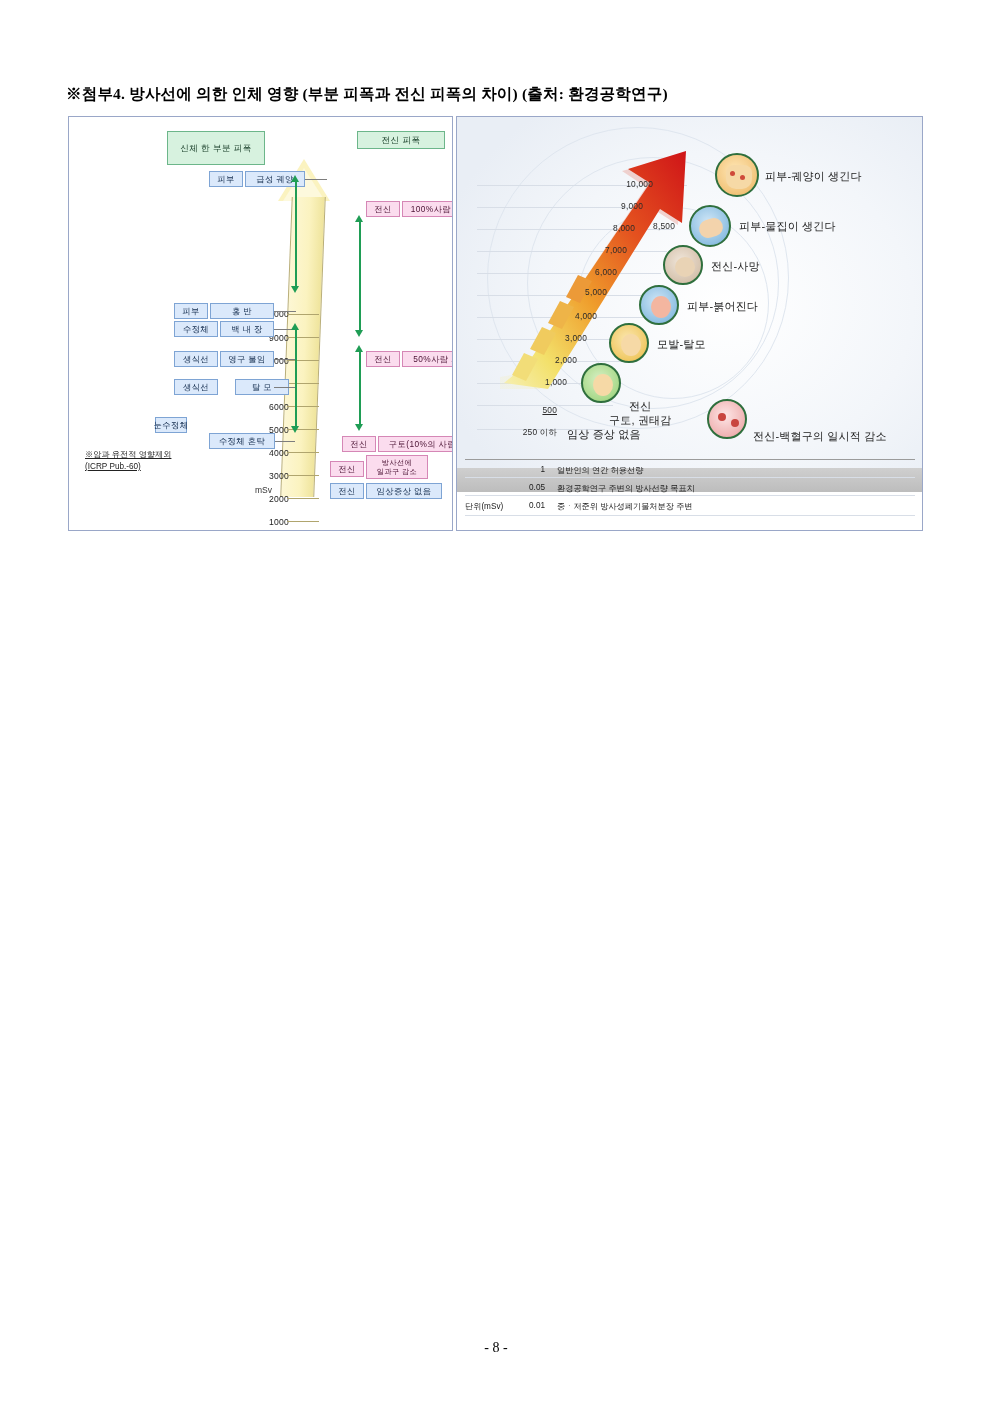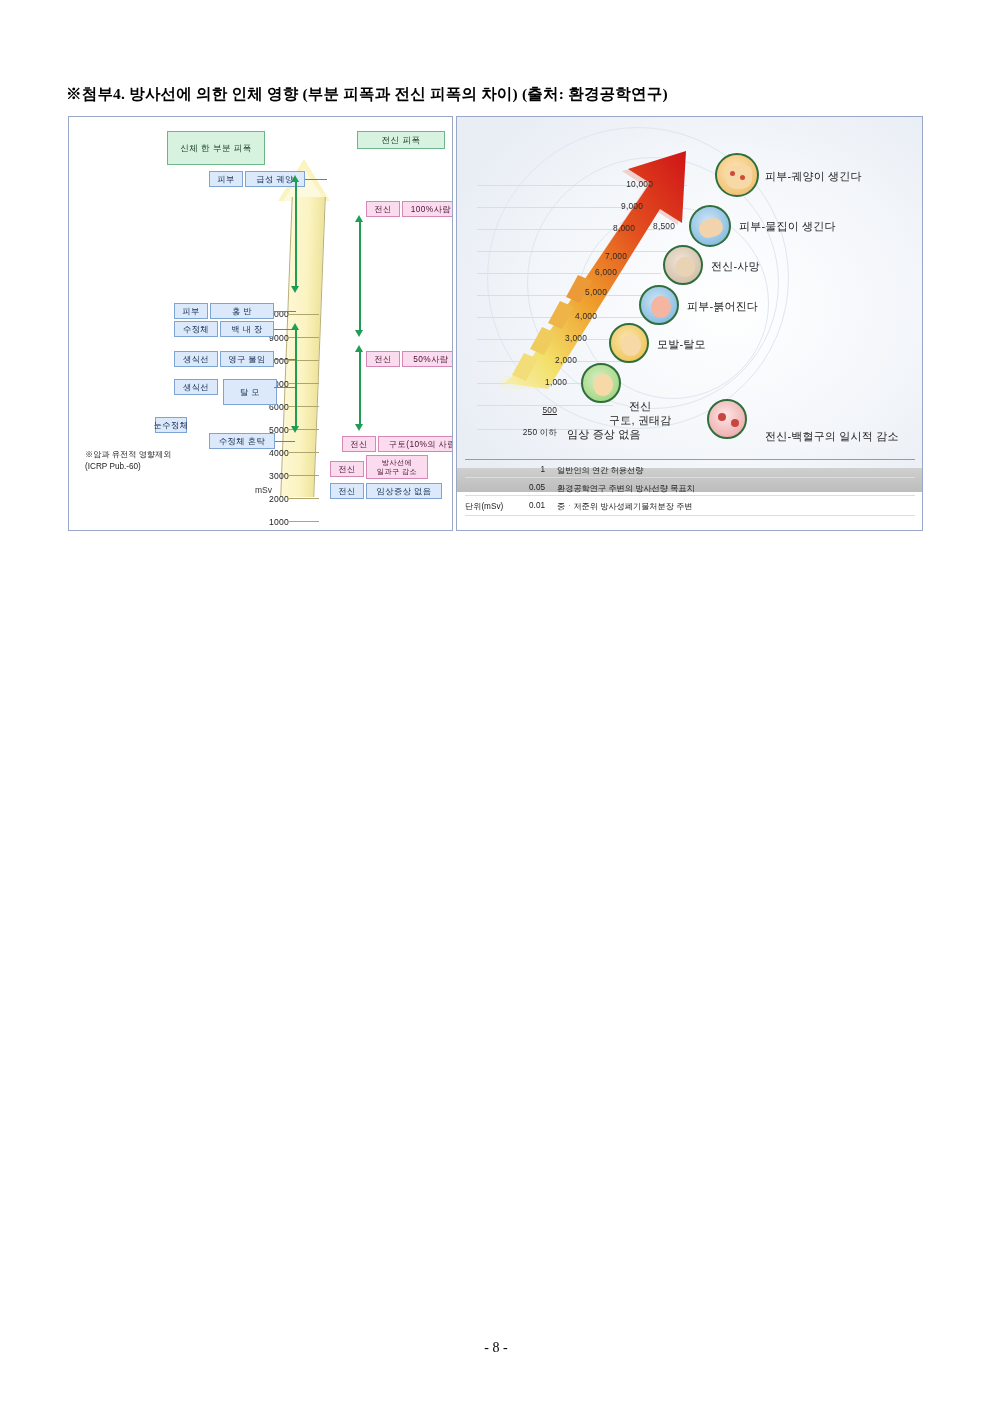--- a/index.html
+++ b/index.html
@@ -311,21 +311,21 @@
     <div class="tag tag-blue" style="left:105px; top:186px; width:34px; height:16px;">피부</div>
     <div class="tag tag-blue" style="left:141px; top:186px; width:64px; height:16px;">홍      반</div>
 
     <div class="tag tag-blue" style="left:105px; top:204px; width:44px; height:16px;">수정체</div>
     <div class="tag tag-blue" style="left:151px; top:204px; width:54px; height:16px;">백 내 장</div>
 
     <div class="tag tag-blue" style="left:105px; top:234px; width:44px; height:16px;">생식선</div>
     <div class="tag tag-blue" style="left:151px; top:234px; width:54px; height:16px;">영구 불임</div>
 
     <div class="tag tag-blue" style="left:105px; top:262px; width:44px; height:16px;">생식선</div>
-    <div class="tag tag-blue" style="left:154px; top:262px; width:54px; height:26px;">탈      모</div>
+    <div class="tag tag-blue" style="left:166px; top:262px; width:54px; height:16px;">탈      모</div>
 
     <div class="tag tag-blue" style="left:86px;  top:300px; width:32px; height:16px;">눈수정체</div>
     <div class="tag tag-blue" style="left:140px; top:316px; width:66px; height:16px;">수정체 혼탁</div>
 
     <div class="conn" style="left:236px; top:62px;  width:22px;"></div>
     <div class="conn" style="left:205px; top:194px; width:22px;"></div>
     <div class="conn" style="left:205px; top:212px; width:22px;"></div>
     <div class="conn" style="left:205px; top:242px; width:22px;"></div>
     <div class="conn" style="left:205px; top:270px; width:22px;"></div>
     <div class="conn" style="left:206px; top:324px; width:20px;"></div>
@@ -352,21 +352,21 @@
     <div class="darrow" style="left:286px; top:98px;  height:122px;">
         <div class="shaft"></div>
       </div>
     <div class="darrow" style="left:286px; top:228px; width:9px; height:86px;">
         <div class="shaft"></div>
       </div>
     <div class="darrow" style="left:222px; top:206px; height:110px;">
         <div class="shaft"></div>
       </div>
 
-    <div class="footnote" style="white-space: pre-line;">※암과 유전적 영향제외
+    <div class="footnote" style="white-space: pre-line; text-decoration: underline;">※암과 유전적 영향제외
    (ICRP Pub.-60)</div>
   </div>
 
   <div class="panel panel-right">
     <div class="rp-bg"></div>
 
     <div class="swirl" style="left:30px;  top:10px;  width:300px; height:300px;"></div>
     <div class="swirl" style="left:70px;  top:40px;  width:250px; height:250px;"></div>
     <div class="swirl" style="left:120px; top:90px;  width:190px; height:190px;"></div>
 
@@ -397,21 +397,21 @@
       <polygon points="22,246 66,252 178,72 200,86 204,14 146,32 168,46 46,226" fill="url(#agrad)"></polygon>
       <polygon points="30,238 42,216 56,222 44,244" fill="#f2dd78"></polygon>
       <polygon points="48,212 60,190 74,196 62,218" fill="#f0cb5e"></polygon>
       <polygon points="66,186 78,164 92,170 80,192" fill="#eeb448"></polygon>
       <polygon points="84,160 96,138 110,144 98,166" fill="#ec9a38"></polygon>
     </svg>
 
     <div class="rtick" style="left:148px; top:62px;">10,000</div>
     <div class="rtick" style="left:138px; top:84px;">9,000</div>
     <div class="rtick" style="left:130px; top:106px;">8,000</div>
-    <div class="rtick" style="left:122px; top:128px;margin-top:6px;">7,000</div>
+    <div class="rtick" style="left:122px; top:128px;">7,000</div>
     <div class="rtick" style="left:112px; top:150px;">6,000</div>
     <div class="rtick" style="left:102px; top:170px;">5,000</div>
     <div class="rtick" style="left:92px;  top:194px;">4,000</div>
     <div class="rtick" style="left:82px;  top:216px;">3,000</div>
     <div class="rtick" style="left:72px;  top:238px;">2,000</div>
     <div class="rtick" style="left:62px;  top:260px;">1,000</div>
     <div class="rtick" style="left:52px;  top:288px;text-decoration:underline;">500</div>
     <div class="rtick" style="left:30px;  top:310px; width:70px;">250 이하</div>
 
     <div class="bubble" style="left:258px; top:36px; width:44px; height:44px; background:radial-gradient(circle at 45% 40%, #ffe8b8, #f2c47a 70%, #d8a34e 100%);">
@@ -445,21 +445,21 @@
     <div class="bubble" style="left:124px; top:246px; width:40px; height:40px; background:radial-gradient(circle at 45% 40%, #d8f0c4, #a8d98a 70%, #74b35a 100%);">
       <div style="position:absolute;left:10px;top:9px;width:20px;height:22px;background:#f6d9a6;border-radius:50%;"></div>
     </div>
     <div class="rlabel center" style="left:152px; top:282px; white-space:pre-line; line-height:1.3;">전신
 구토, 권태감</div>
 
     <div class="bubble" style="left:250px; top:282px; width:40px; height:40px; background:radial-gradient(circle at 45% 40%, #fde6e6, #f0b3b3 70%, #d07e7e 100%);">
       <div style="position:absolute;left:9px;top:12px;width:8px;height:8px;background:#c9453f;border-radius:50%;"></div>
       <div style="position:absolute;left:22px;top:18px;width:8px;height:8px;background:#c9453f;border-radius:50%;"></div>
     </div>
-    <div class="rlabel" style="left:308px; top:312px;">전신-백혈구의 일시적 감소</div>
+    <div class="rlabel" style="left:296px; top:312px;">전신-백혈구의 일시적 감소</div>
 
     <div class="rlabel" style="left:110px; top:310px;">임상 증상 없음</div>
 
     <div class="grayband"></div>
     <div class="unit-label" style="top:384px;">단위(mSv)</div>
 
     <div class="legend-num" style="left:42px; top:348px;">1</div>
     <div class="legend-row" style="left:100px; top:348px;">일반인의 연간 허용선량</div>
 
     <div class="legend-num" style="left:42px; top:366px;">0.05</div>

